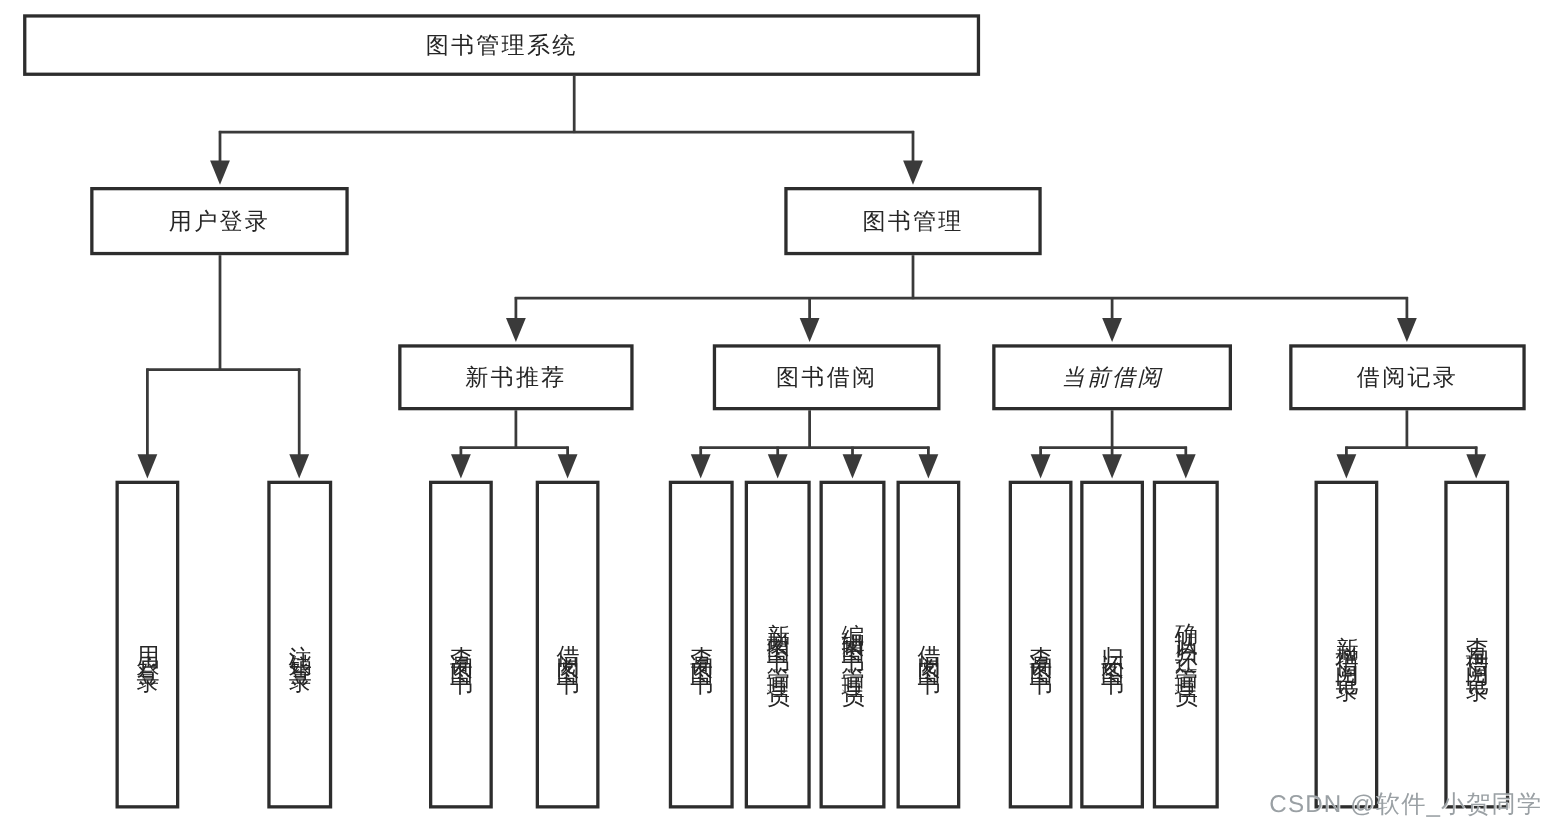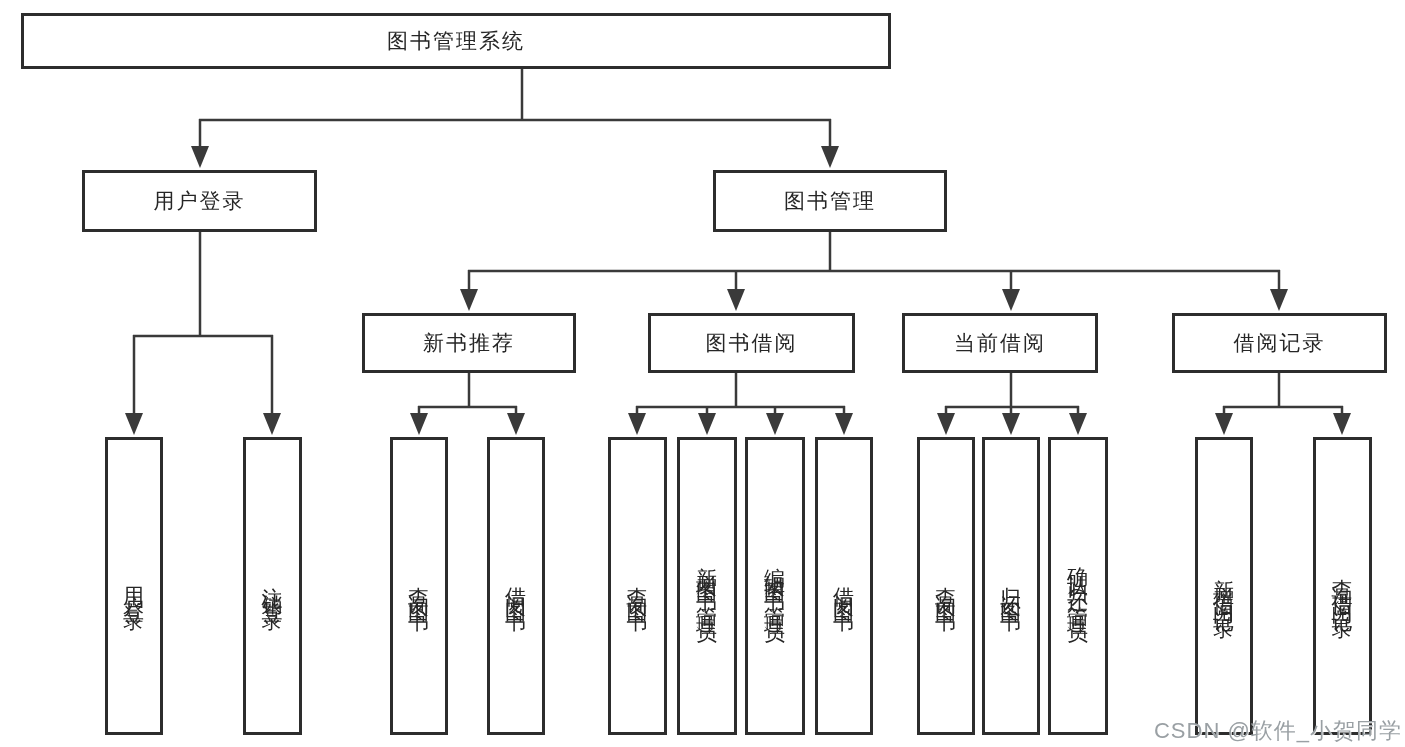--- a/index.html
+++ b/index.html
@@ -36,21 +36,21 @@
     white-space: nowrap;
   }
   
   #n-root            { left: 21px;   top: 13px;  width: 870px; height: 56px; }
   
   #n-user-login      { left: 82px;   top: 170px; width: 235px;  height: 62px; }
   #n-book-mgmt       { left: 713px;  top: 170px; width: 234px;  height: 62px; }
   
   #n-new-book-rec    { left: 362px;  top: 313px; width: 214px;  height: 60px; }
   #n-book-borrow     { left: 633px;  top: 313px; width: 207px;  height: 60px; margin-left: 15px; }
-  #n-current-borrow  { left: 902px;  top: 313px; width: 196px;  height: 60px; }
+  #n-current-borrow  { left: 902px;  top: 313px; width: 218px;  height: 60px; font-style: italic; }
   #n-borrow-records  { left: 1172px; top: 313px; width: 215px;  height: 60px; }
   
   .leaf { top: 437px; height: 298px; }
   #l-ul-login        { left: 105px;  width: 58px; }
   #l-ul-logout       { left: 243px;  width: 59px; }
   #l-nb-query        { left: 390px;  width: 58px; }
   #l-nb-borrow       { left: 487px;  width: 58px; }
   #l-bb-query        { left: 608px;  width: 59px; }
   #l-bb-add          { left: 677px;  width: 60px; }
   #l-bb-edit         { left: 745px;  width: 60px; }

